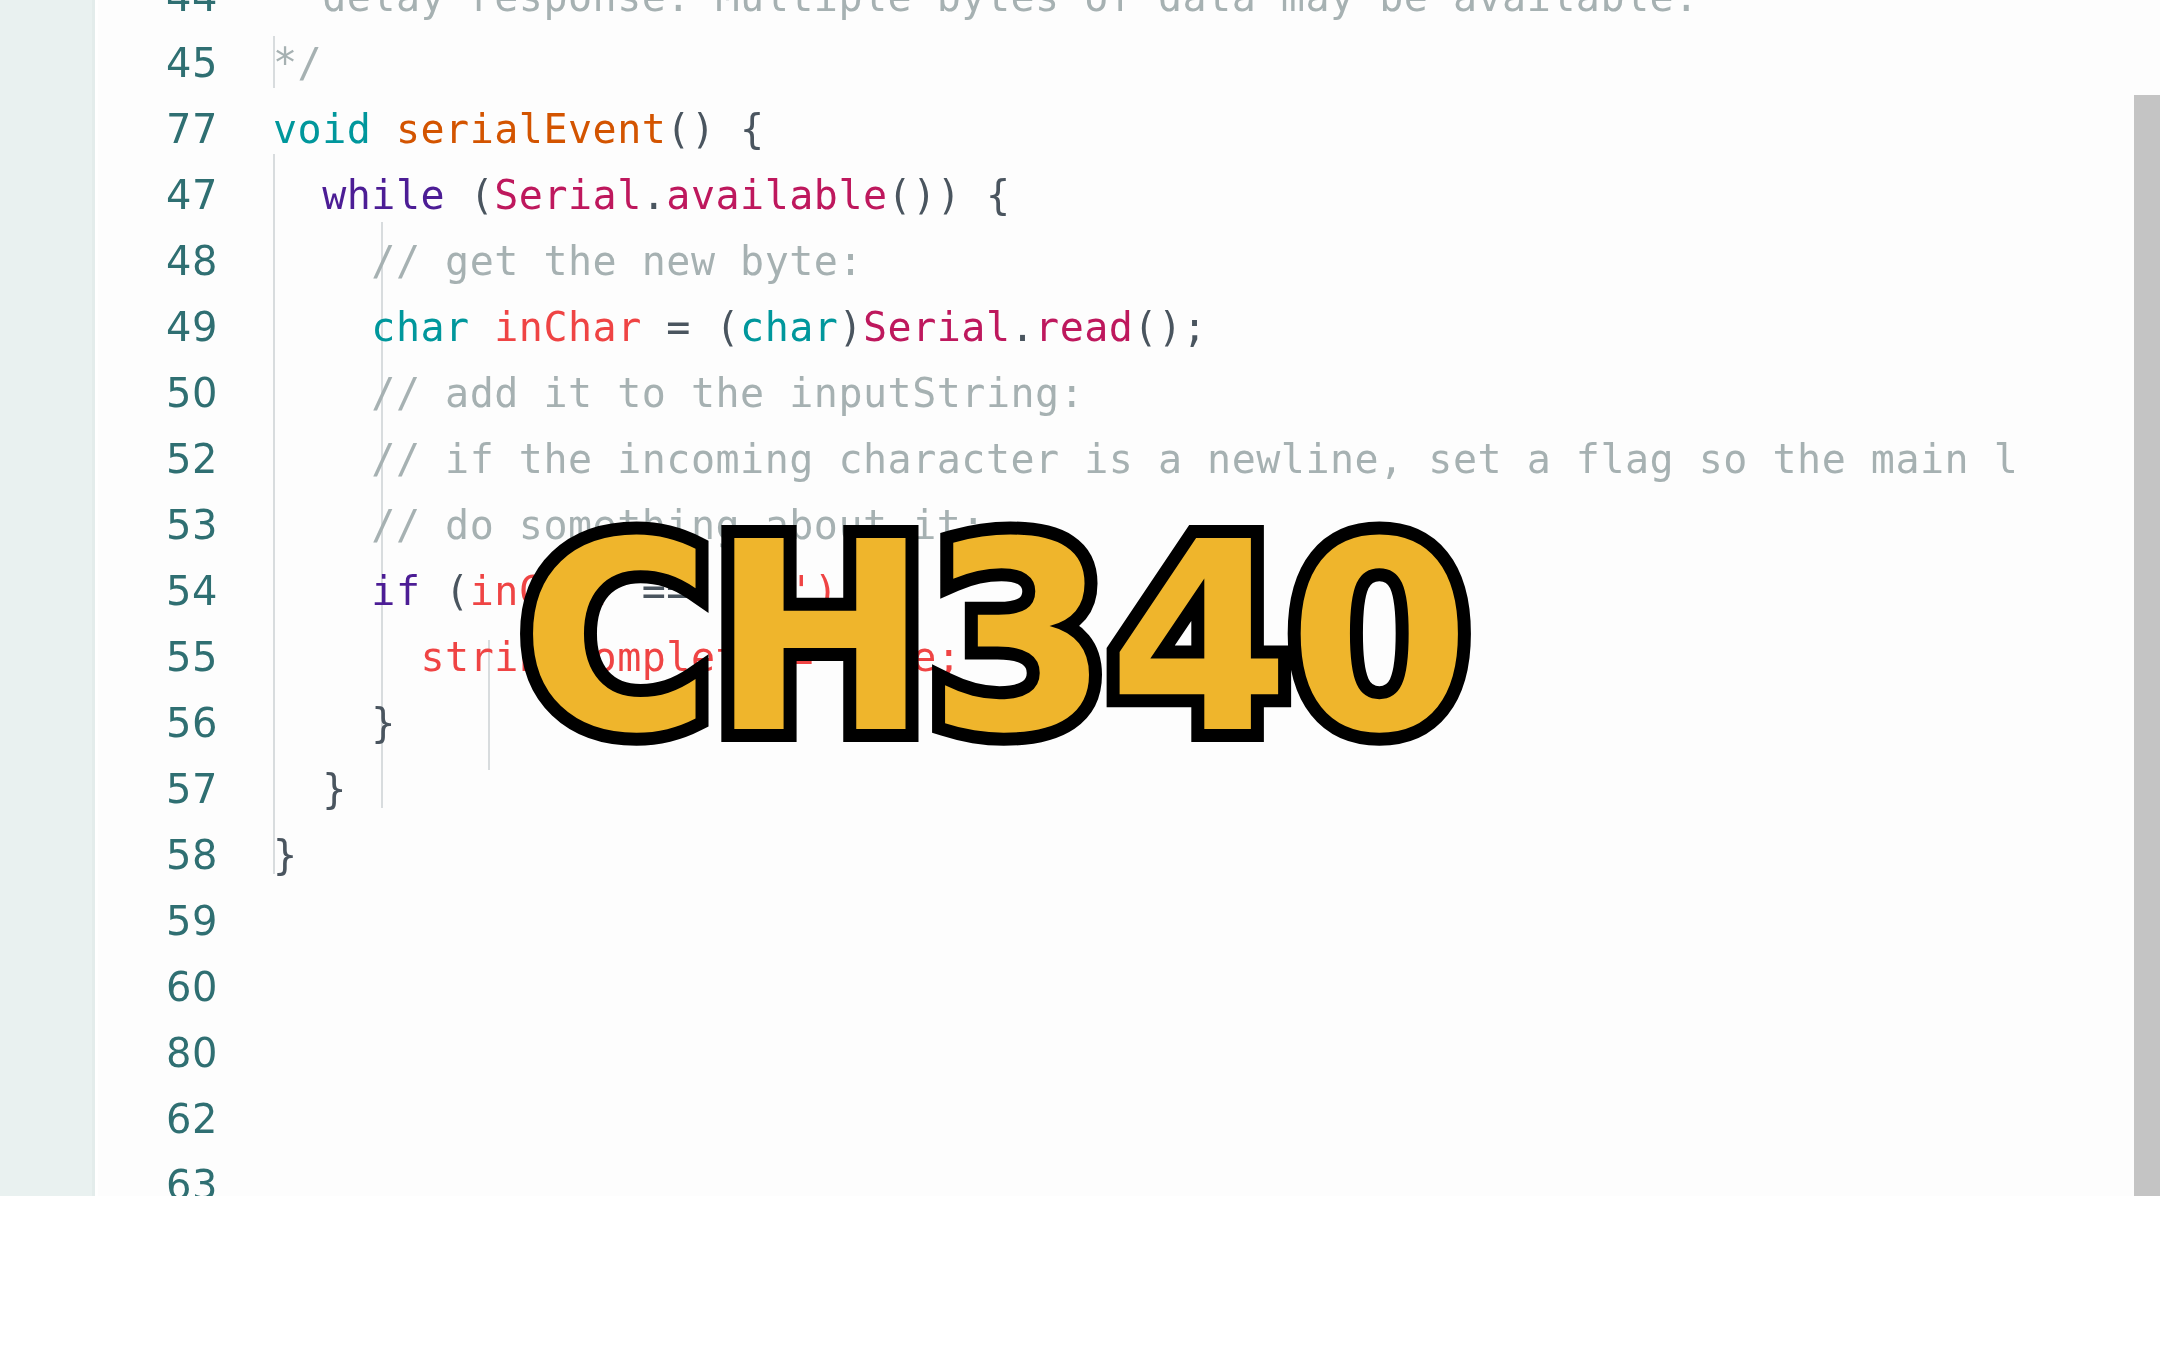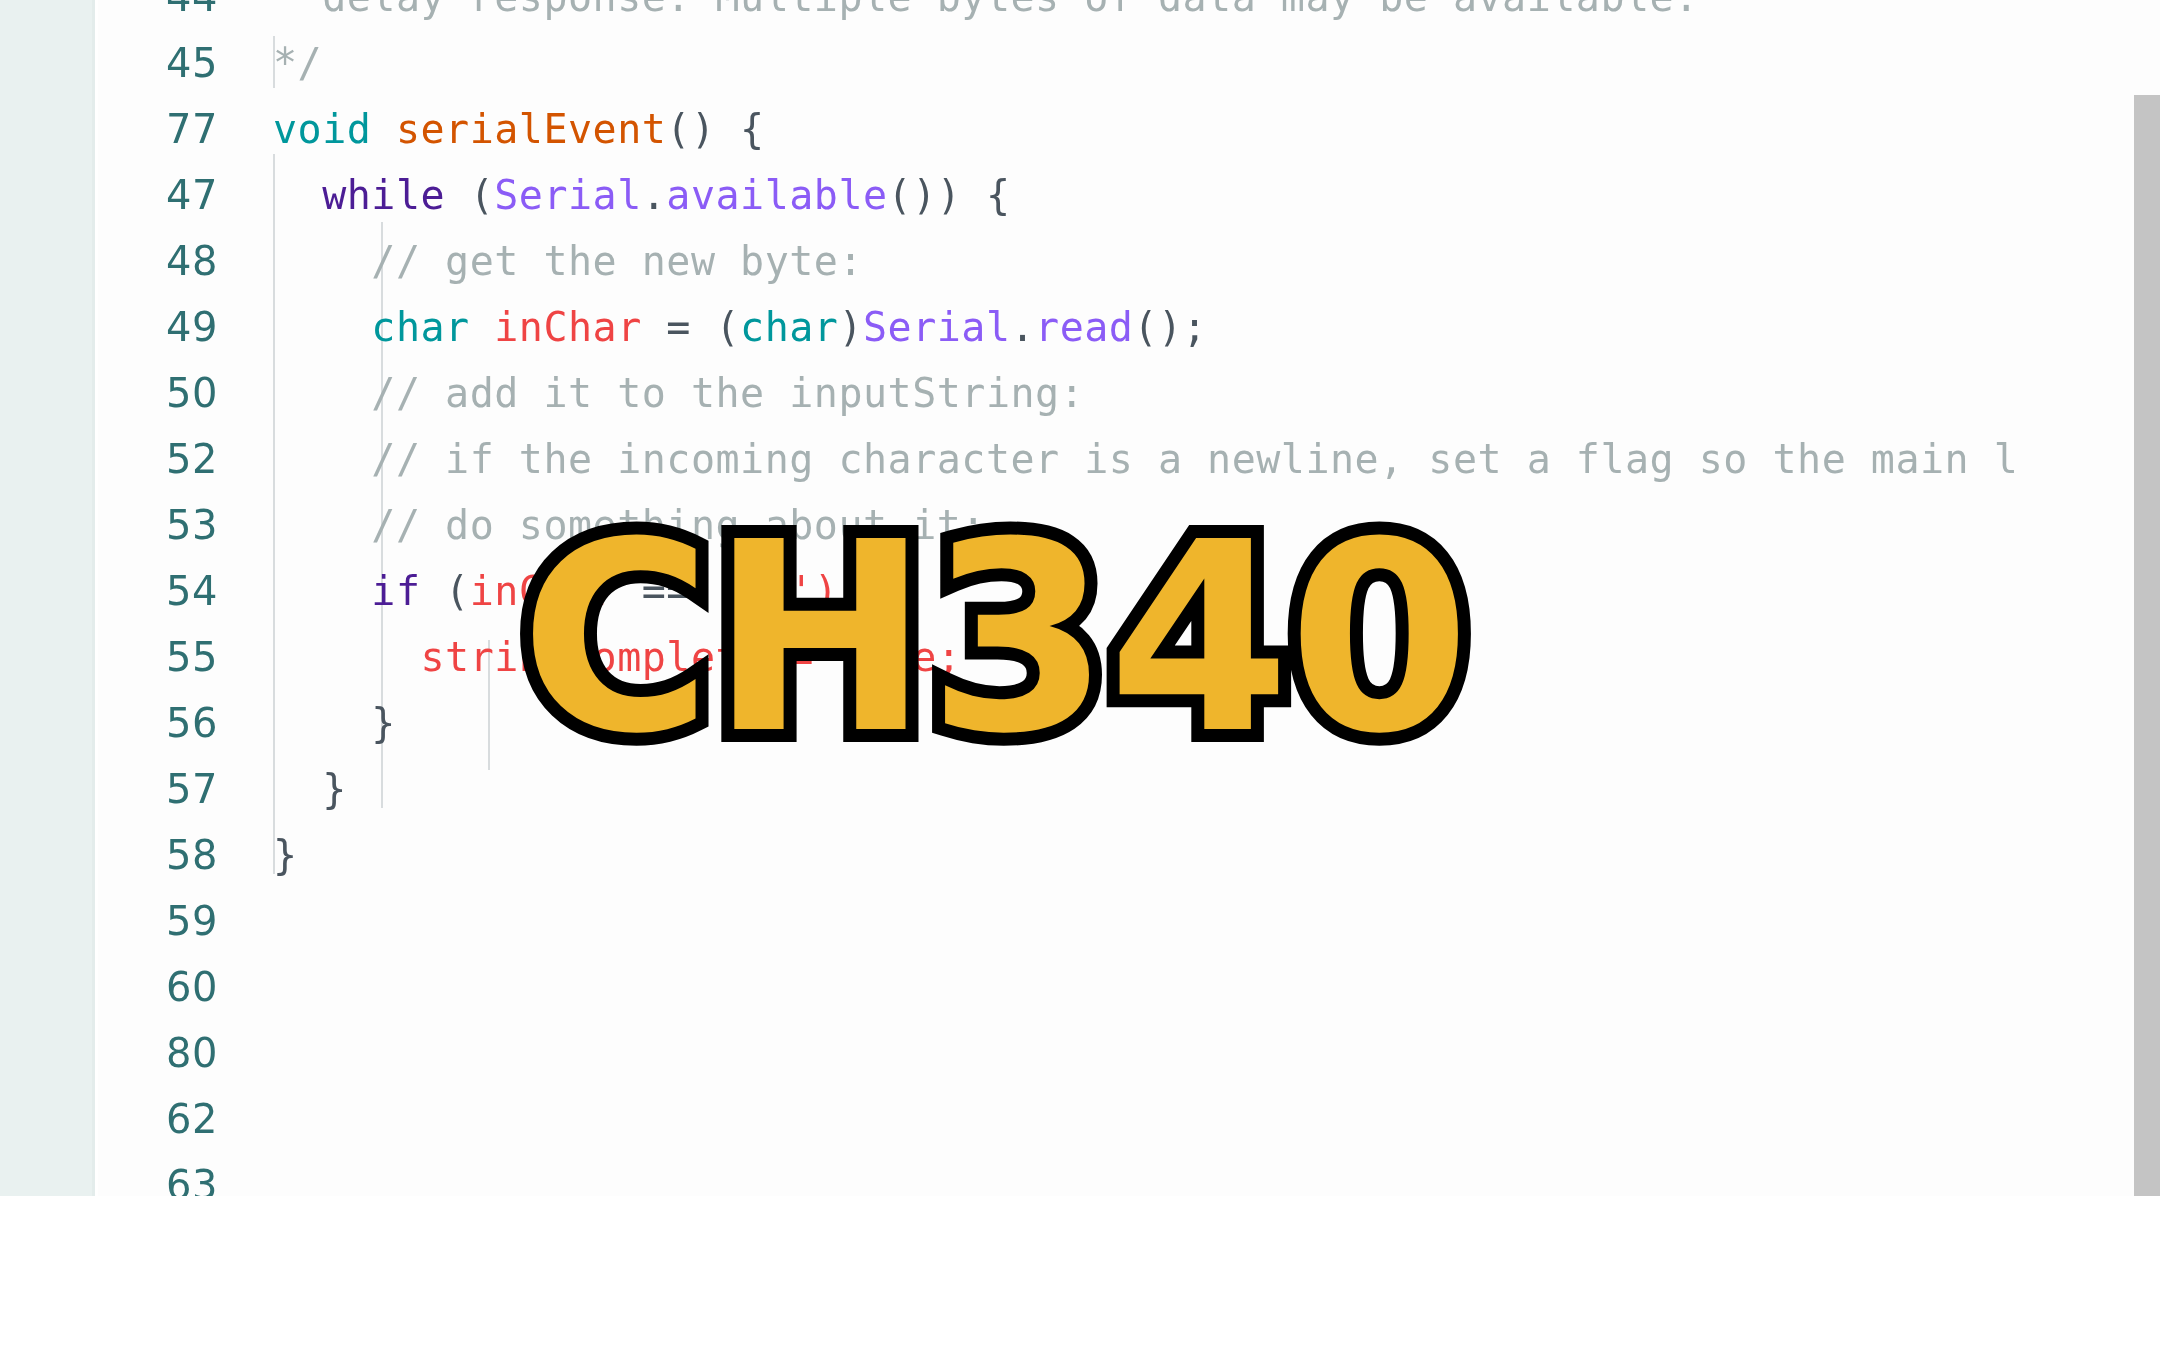--- a/index.html
+++ b/index.html
@@ -94,21 +94,21 @@
     top: 0;
     width: 2px;
     background: #d8dcde;
   }
 
   
   .t-comment  { color: #a6b1b2; }
   .t-type     { color: #00979c; }          
   .t-keyword  { color: #4c1d95; }          
   .t-func     { color: #d35400; }          
-  .t-lib      { color: #8b5cf6; }          
+  .t-lib      { color: #be185d; }          
   .t-punct    { color: #4a555f; }
   .t-plain    { color: #ef4444; }
   .t-op       { color: #4a555f; }
 
   
   .watermark {
     position: absolute;
     left: 520px;
     top: 508px;
     font-family: "DejaVu Sans", "Liberation Sans", sans-serif;

